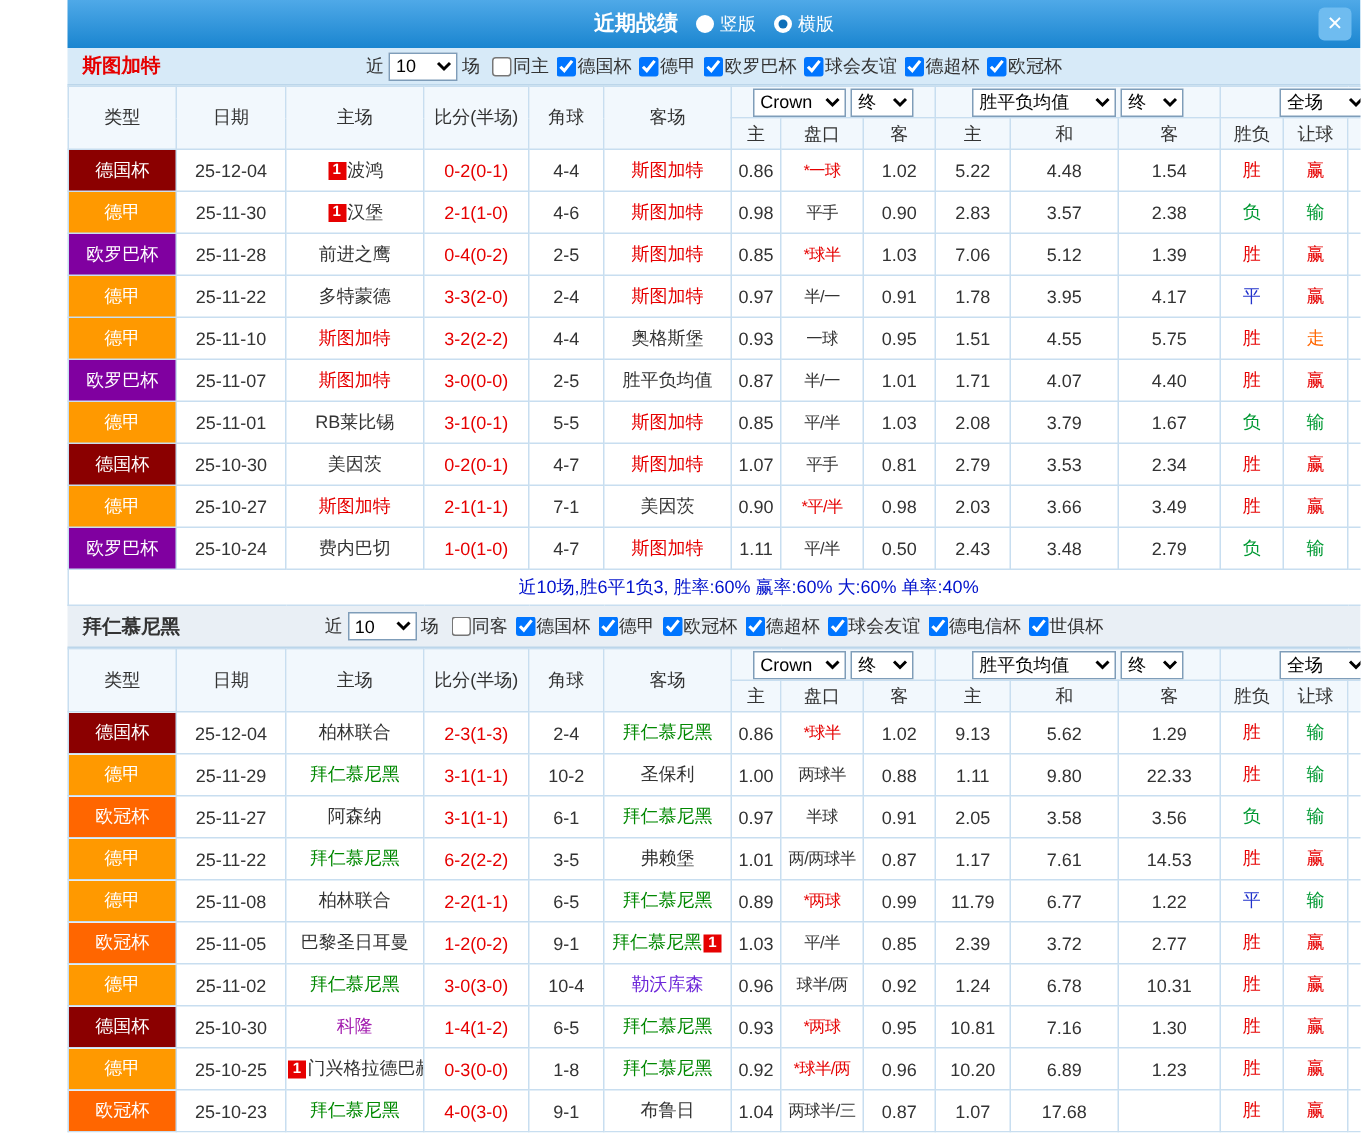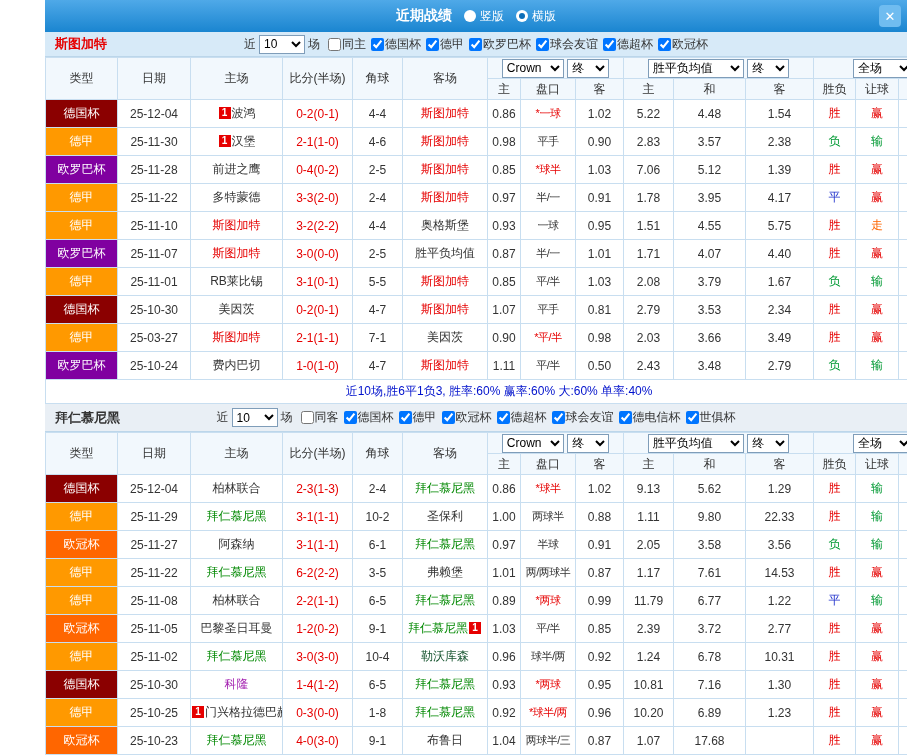--- a/index.html
+++ b/index.html
@@ -284,21 +284,21 @@
           <td>0.81</td>
           <td>2.79</td>
           <td>3.53</td>
           <td>2.34</td>
           <td style="color: rgb(230, 0, 0);">胜</td>
           <td style="color: rgb(230, 0, 0);">赢</td>
           <td style="color: rgb(0, 153, 51);">小</td>
         </tr>
         <tr>
           <td class="league" style="background: rgb(255, 153, 0);">德甲</td>
-          <td>25-03-27</td>
+          <td>25-10-27</td>
           <td><span style="color: rgb(230, 0, 0);">斯图加特</span></td>
           <td class="score">2-1(1-1)</td>
           <td>7-1</td>
           <td><span style="color: rgb(51, 51, 51);">美因茨</span></td>
           <td>0.90</td>
           <td class="line" style="color: rgb(230, 0, 0);">*平/半</td>
           <td>0.98</td>
           <td>2.03</td>
           <td>3.66</td>
           <td>3.49</td>
@@ -528,21 +528,21 @@
           <td style="color: rgb(230, 0, 0);">胜</td>
           <td style="color: rgb(230, 0, 0);">赢</td>
           <td style="color: rgb(0, 153, 51);">小</td>
         </tr>
         <tr>
           <td class="league" style="background: rgb(255, 153, 0);">德甲</td>
           <td>25-11-02</td>
           <td><span style="color: rgb(0, 136, 0);">拜仁慕尼黑</span></td>
           <td class="score">3-0(3-0)</td>
           <td>10-4</td>
-          <td><span style="color: #14532d;">勒沃库森</span></td>
+          <td><span style="color: #6d28d9;">勒沃库森</span></td>
           <td>0.96</td>
           <td class="line">球半/两</td>
           <td>0.92</td>
           <td>1.24</td>
           <td>6.78</td>
           <td>10.31</td>
           <td style="color: rgb(230, 0, 0);">胜</td>
           <td style="color: rgb(230, 0, 0);">赢</td>
           <td style="color: rgb(230, 0, 0);">大</td>
         </tr>

